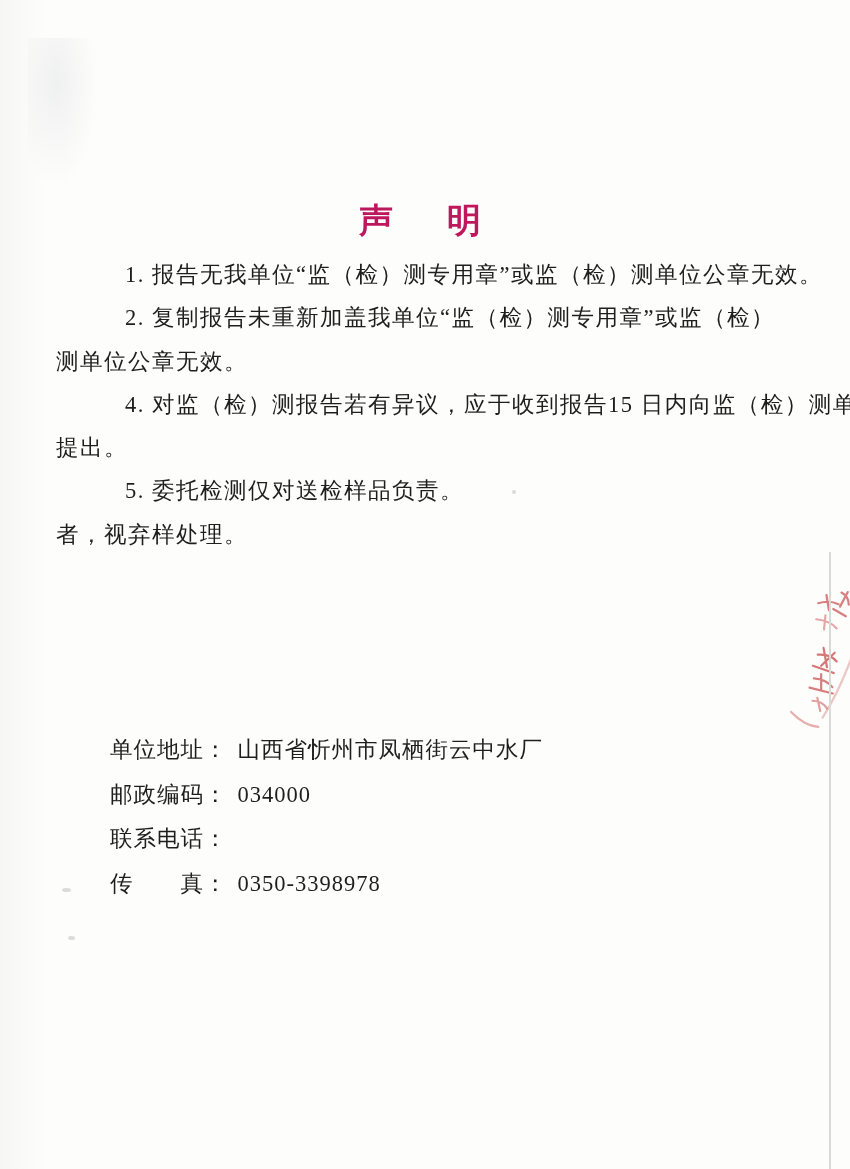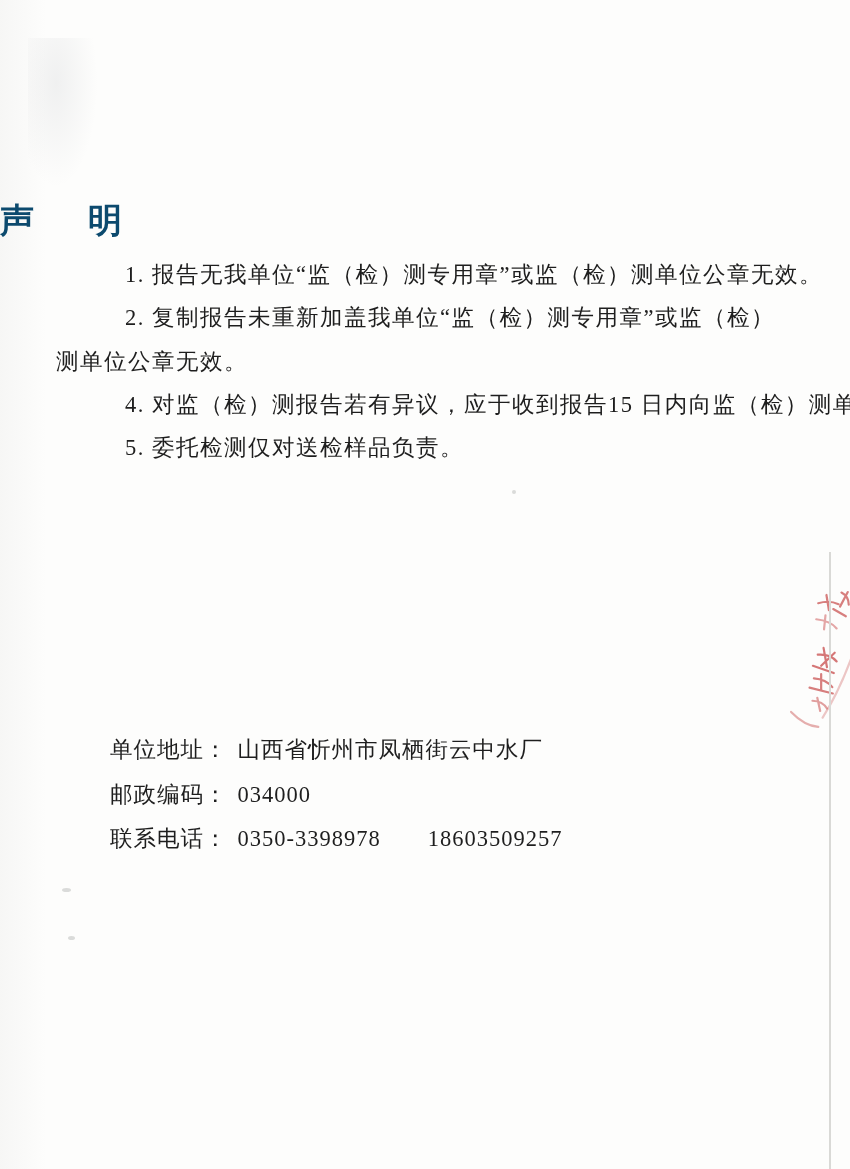--- a/index.html
+++ b/index.html
@@ -37,26 +37,26 @@
   .paper-edge-line {
     position: absolute;
     left: 829px; top: 552px;
     width: 2px; height: 617px;
     background: var(--edge-line);
   }
   .doc-title {
     position: absolute;
     top: 198px; left: 0;
     width: 100%;
-    text-align: left;
+    text-align: center;
     font-family: "Liberation Sans", "DejaVu Sans", sans-serif;
     font-weight: 700;
     font-size: 34px;
     letter-spacing: 10px;
-    color: #0c4a6e;
+    color: #be185d;
     white-space: pre;
   }
   .doc-body {
     position: absolute;
     top: 253px; left: 56px;
     width: 712px;
     font-size: 22.5px;
   }
   .doc-body .line {
     height: 43.3px;
@@ -104,35 +104,40 @@
   <div class="scan-shade-topleft"></div>
   <div class="scan-shade-left"></div>
 
   <div class="doc-title">声　明</div>
 
   <div class="doc-body">
     <div class="line indent">1. 报告无我单位“监（检）测专用章”或监（检）测单位公章无效。</div>
     <div class="line indent">2. 复制报告未重新加盖我单位“监（检）测专用章”或监（检）</div>
     <div class="line">测单位公章无效。</div>
     <div class="line indent">4. 对监（检）测报告若有异议，应于收到报告15 日内向监（检）测单位</div>
+    <div class="line">提出。</div>
     <div class="line indent">5. 委托检测仅对送检样品负责。</div>
+    <div class="line">者，视弃样处理。</div>
   </div>
 
   <div class="contact">
     <div class="row">
       <span class="label">单位地址：</span>
       <span class="value">山西省忻州市凤栖街云中水厂</span>
     </div>
     <div class="row">
       <span class="label">邮政编码：</span>
       <span class="value">034000</span>
     </div>
     <div class="row">
       <span class="label">联系电话：</span>
-      <span class="value">0350-3398978　　18603509257</span>
+    </div>
+    <div class="row">
+      <span class="label">传　　真：</span>
+      <span class="value">0350-3398978</span>
     </div>
   </div>
 
   <div class="stamp">
     <svg viewBox="0 0 70 175" xmlns="http://www.w3.org/2000/svg">
       <path d="M8 28 q10 -6 20 -4 M14 18 l6 14 M28 12 q8 2 10 10 M34 10 l-4 16 M24 30 l14 4" opacity="0.8"></path>
       <path d="M10 44 q14 -2 22 4 M18 38 l2 14" opacity="0.55"></path>
       <path d="M20 78 q12 -4 20 2 M24 70 l8 18 M36 72 l-10 16 M18 90 l22 2" opacity="0.85"></path>
       <path d="M22 102 q12 -2 20 4 M28 96 l4 16 M20 112 l24 0" opacity="0.8"></path>
       <path d="M26 124 q10 -2 16 4 M30 120 l6 12" opacity="0.6"></path>

